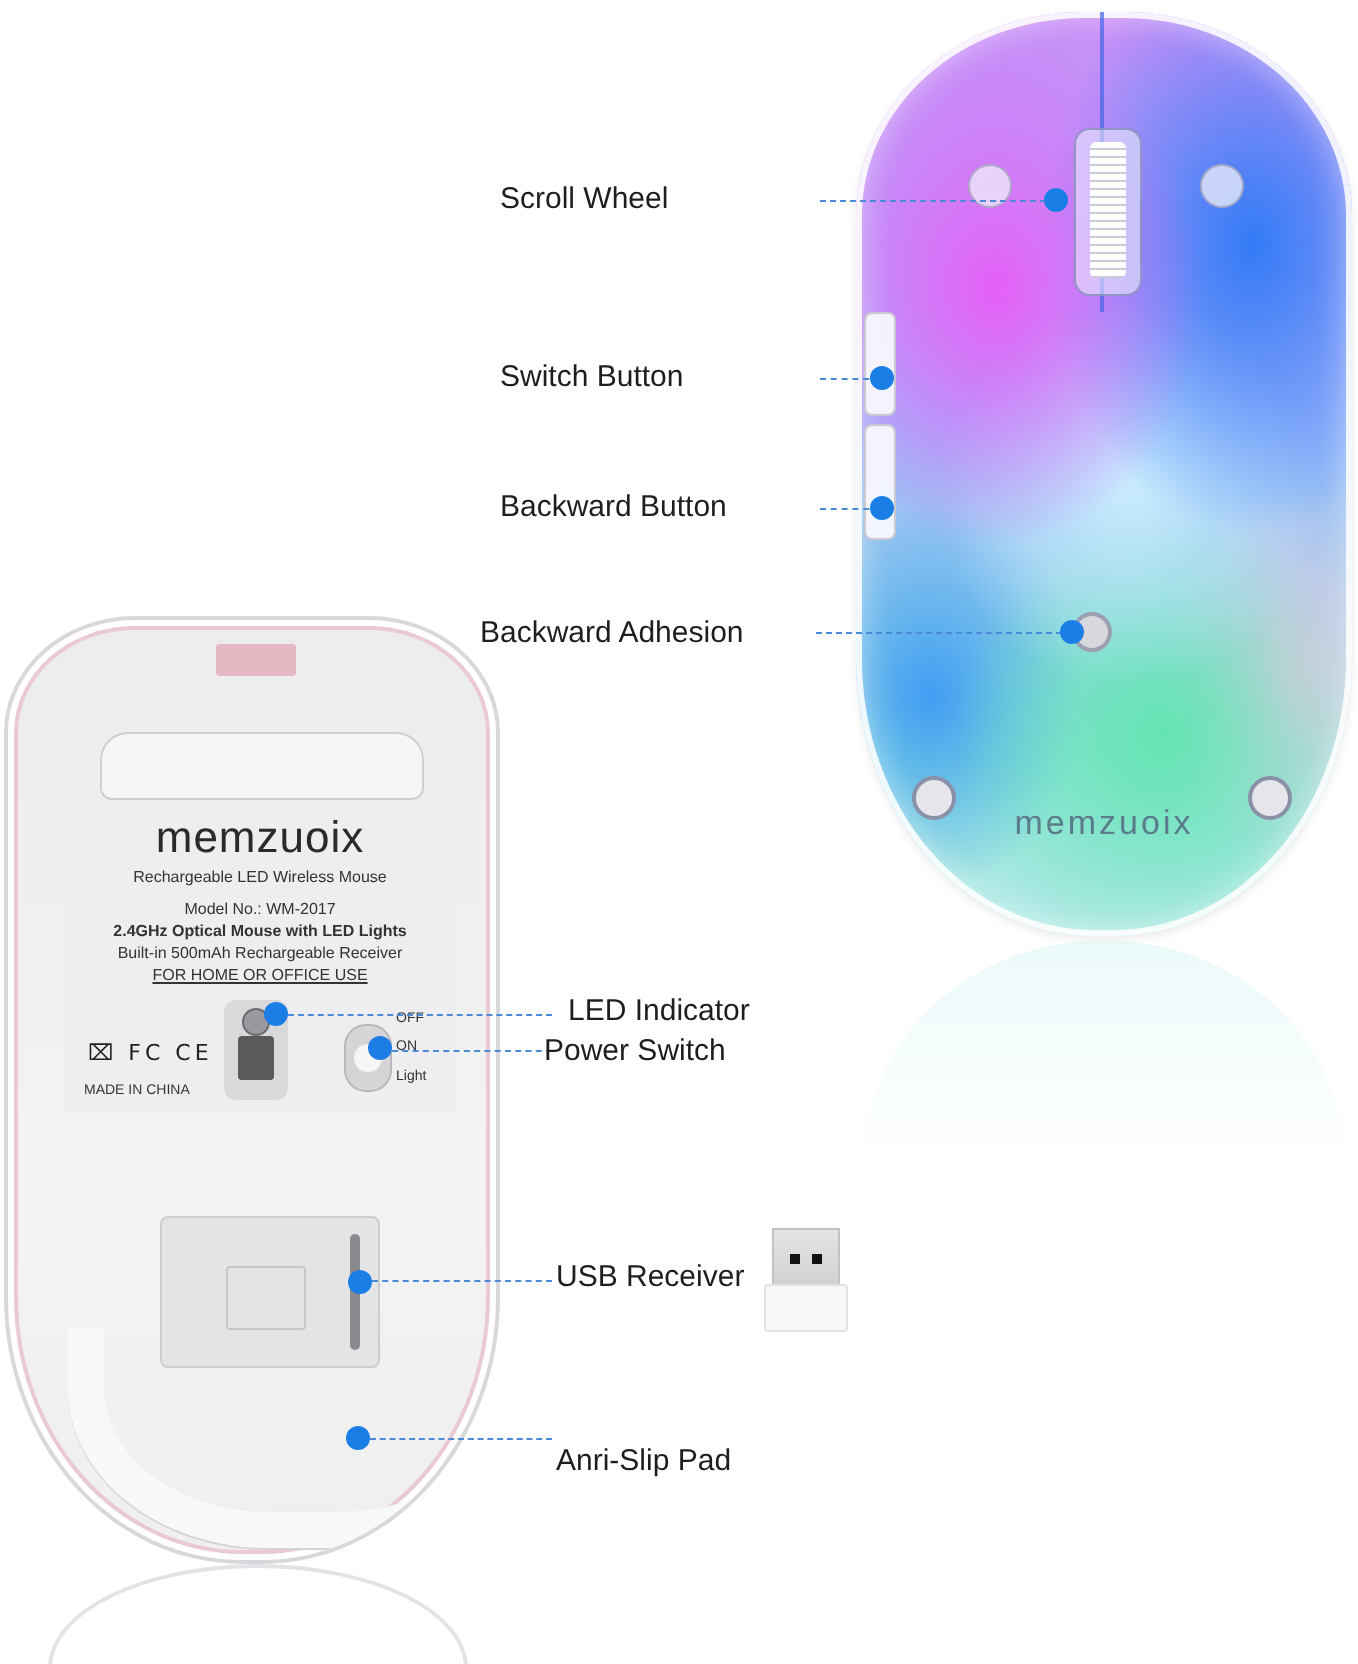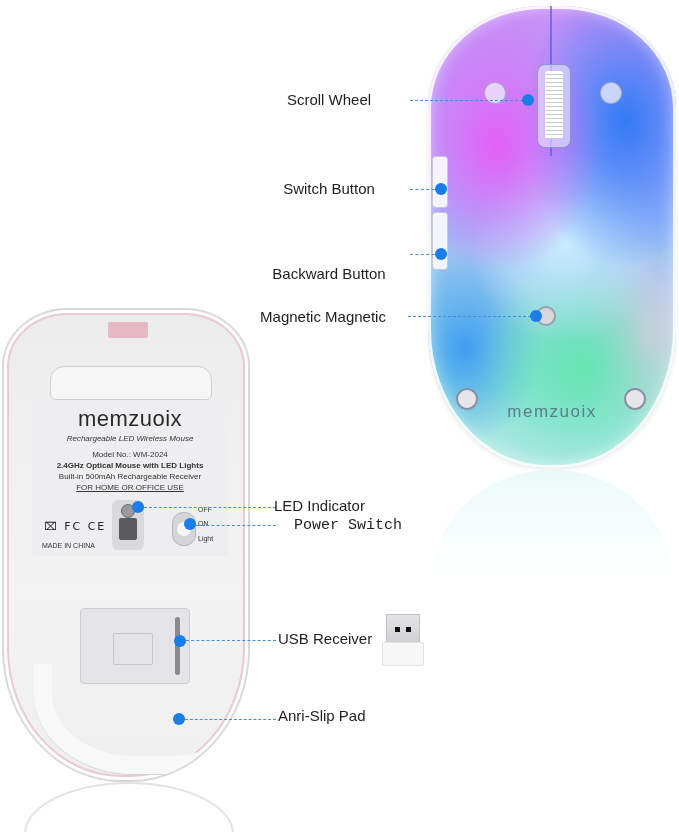--- a/index.html
+++ b/index.html
@@ -56,21 +56,21 @@
   .bottom-mouse .top-pad {
     left: 46px; top: 56px; width: 160px; height: 32px;
     background: #f6f6f7; border: 1px solid #cfcfd2; border-radius: 14px 14px 6px 6px;
   }
   .bottom-mouse .label-sticker {
     left: 28px; top: 90px; width: 196px; height: 156px;
     background: #eeeef0; border-radius: 4px;
   }
   .sticker-text { font-family: "Liberation Sans", sans-serif; color: #333; text-align: center; width: 196px; left: 0; }
   .sticker-brand { top: 6px; font-size: 22px; letter-spacing: 0.5px; color: #2a2a2a; }
-  .sticker-sub { top: 34px; font-size: 8px; font-style: italic; }
+  .sticker-sub { top: 34px; font-size: 8px; }
   .sticker-line { font-size: 8px; }
   .led-window { left: 108px; top: 190px; width: 32px; height: 50px; background: #d9d9dc; border-radius: 6px; }
   .led-window .slot { left: 7px; top: 18px; width: 18px; height: 22px; background: #5a5a5c; border-radius: 2px; }
   .led-window .lens { left: 9px; top: 4px; width: 12px; height: 12px; border-radius: 50%; background: #9a9a9e; border: 1px solid #6a6a6e; }
   .switch-housing { left: 168px; top: 202px; width: 22px; height: 32px; background: #d5d5d8; border-radius: 11px; border: 1px solid #b8b8bc; }
   .switch-knob { left: 4px; top: 9px; width: 14px; height: 14px; border-radius: 50%; background: #f6f6f6; }
   .switch-label { font-family: "Liberation Sans", sans-serif; font-size: 7px; color: #333; }
   .cert-icons { left: 40px; top: 210px; font-size: 11px; color: #222; font-family: "DejaVu Sans", sans-serif; letter-spacing: 2px; }
   .made-in { left: 38px; top: 232px; font-size: 7px; color: #333; font-family: "Liberation Sans", sans-serif; }
   .receiver-bay {
@@ -86,21 +86,21 @@
     box-shadow: 0 1px 0 #d4d4d7;
   }
   .bottom-reflection {
     left: 24px; top: 782px; width: 206px; height: 50px;
     border-radius: 50% 50% 0 0 / 100% 100% 0 0;
     border: 2px solid rgba(200,200,205,0.5); border-bottom: none;
   }
 
   
   .label { font-family: "Liberation Sans", sans-serif; font-size: 15px; color: #1e1e1e; white-space: nowrap; line-height: 18px; }
-  .label.right { text-align: center; }
+  .label.right { text-align: left; }
   .dash { height: 0; border-top: 1px dashed #4a8ad8; }
   .dot { width: 12px; height: 12px; border-radius: 50%; background: #1a7ee6; margin-left: -6px; margin-top: -6px; }
 
   
   .usb { left: 382px; top: 614px; width: 40px; height: 50px; }
   .usb .metal { left: 4px; top: 0; width: 32px; height: 30px; background: linear-gradient(180deg, #e4e4e6, #cfcfd2); border: 1px solid #c2c2c6; }
   .usb .hole { width: 5px; height: 5px; background: #111; }
   .usb .body { left: 0; top: 28px; width: 40px; height: 22px; background: #f7f7f7; border: 1px solid #e2e2e4; border-radius: 2px; }
 </style>
 </head>
@@ -123,36 +123,36 @@
 <div class="abs reflection"></div>
 
 <div class="abs label right" style="left:250px;top:91px;width:158px;">Scroll Wheel</div>
 <div class="abs dash" style="left:410px;top:100px;width:118px;"></div>
 <div class="abs dot" style="left:528px;top:100px;"></div>
 
 <div class="abs label right" style="left:250px;top:180px;width:158px;">Switch Button</div>
 <div class="abs dash" style="left:410px;top:189px;width:30px;"></div>
 <div class="abs dot" style="left:441px;top:189px;"></div>
 
-<div class="abs label right" style="left:250px;top:245px;width:158px;margin-top:20px;">Backward Button</div>
+<div class="abs label right" style="left:250px;top:245px;width:158px;">Backward Button</div>
 <div class="abs dash" style="left:410px;top:254px;width:30px;"></div>
 <div class="abs dot" style="left:441px;top:254px;"></div>
 
-<div class="abs label right" style="left:240px;top:308px;width:166px;">Magnetic Magnetic</div>
+<div class="abs label right" style="left:240px;top:308px;width:166px;">Backward Adhesion</div>
 <div class="abs dash" style="left:408px;top:316px;width:128px;"></div>
 <div class="abs dot" style="left:536px;top:316px;"></div>
 
 <div class="abs bottom-mouse">
   <div class="abs pink-tab"></div>
   <div class="abs top-pad"></div>
 
   <div class="abs label-sticker">
     <div class="abs sticker-text sticker-brand">memzuoix</div>
     <div class="abs sticker-text sticker-sub">Rechargeable LED Wireless Mouse</div>
-    <div class="abs sticker-text sticker-line" style="top:50px;">Model No.: WM-2024</div>
+    <div class="abs sticker-text sticker-line" style="top:50px;">Model No.: WM-2017</div>
     <div class="abs sticker-text sticker-line" style="top:61px;font-weight:bold;">2.4GHz Optical Mouse with LED Lights</div>
     <div class="abs sticker-text sticker-line" style="top:72px;">Built-in 500mAh Rechargeable Receiver</div>
     <div class="abs sticker-text sticker-line" style="top:83px;text-decoration:underline;">FOR HOME OR OFFICE USE</div>
   </div>
 
   <div class="abs cert-icons">⌧ FC CE</div>
   <div class="abs made-in">MADE IN CHINA</div>
 
   <div class="abs led-window">
     <div class="abs lens"></div>
@@ -170,33 +170,33 @@
     <div class="abs outline"></div>
     <div class="abs grip"></div>
   </div>
 
   <div class="abs anti-slip"></div>
 </div>
 <div class="abs bottom-reflection"></div>
 
 <div class="abs dot" style="left:138px;top:507px;"></div>
 <div class="abs dash" style="left:144px;top:507px;width:132px;"></div>
-<div class="abs label" style="left:274px;top:497px;">LED Indicator</div>
+<div class="abs label" style="left:284px;top:497px;">LED Indicator</div>
 
 <div class="abs dot" style="left:190px;top:524px;"></div>
 <div class="abs dash" style="left:196px;top:525px;width:80px;"></div>
-<div class="abs label" style="left:294px;top:517px;font-family:Liberation Mono, monospace;">Power Switch</div>
+<div class="abs label" style="left:272px;top:517px;">Power Switch</div>
 
 <div class="abs dot" style="left:180px;top:641px;"></div>
 <div class="abs dash" style="left:186px;top:640px;width:90px;"></div>
 <div class="abs label" style="left:278px;top:630px;">USB Receiver</div>
 
 <div class="abs dot" style="left:179px;top:719px;"></div>
 <div class="abs dash" style="left:185px;top:719px;width:91px;"></div>
-<div class="abs label" style="left:278px;top:707px;">Anri-Slip Pad</div>
+<div class="abs label" style="left:278px;top:722px;">Anri-Slip Pad</div>
 
 <div class="abs usb">
   <div class="abs metal">
     <div class="abs hole" style="left:8px;top:12px;"></div>
     <div class="abs hole" style="left:19px;top:12px;"></div>
   </div>
   <div class="abs body"></div>
 </div>
 
 </body></html>

